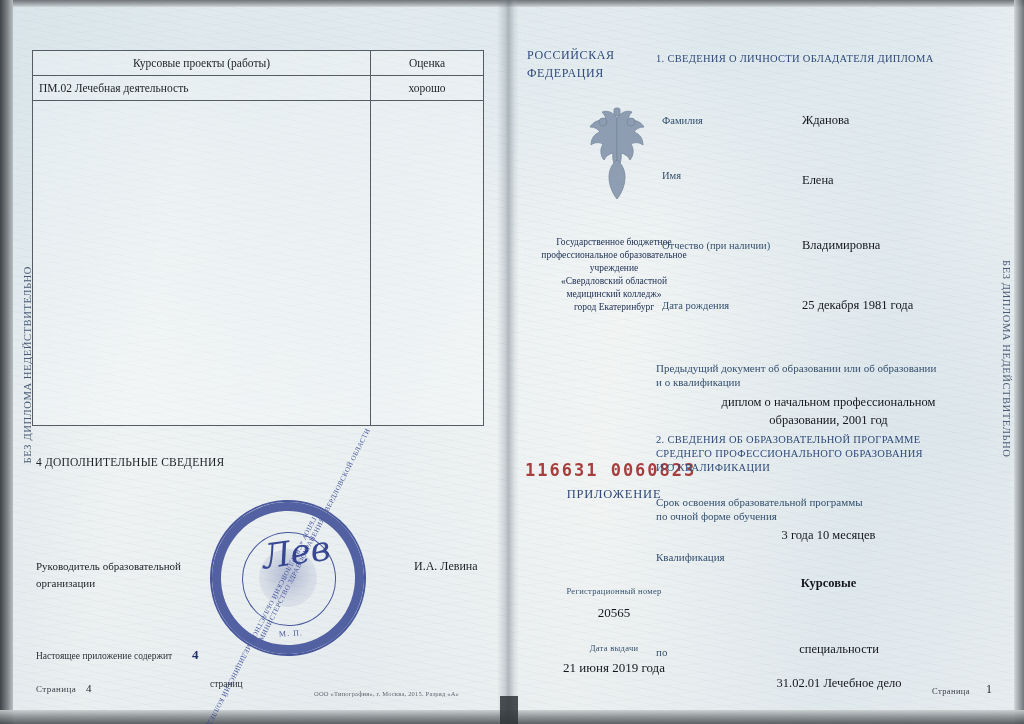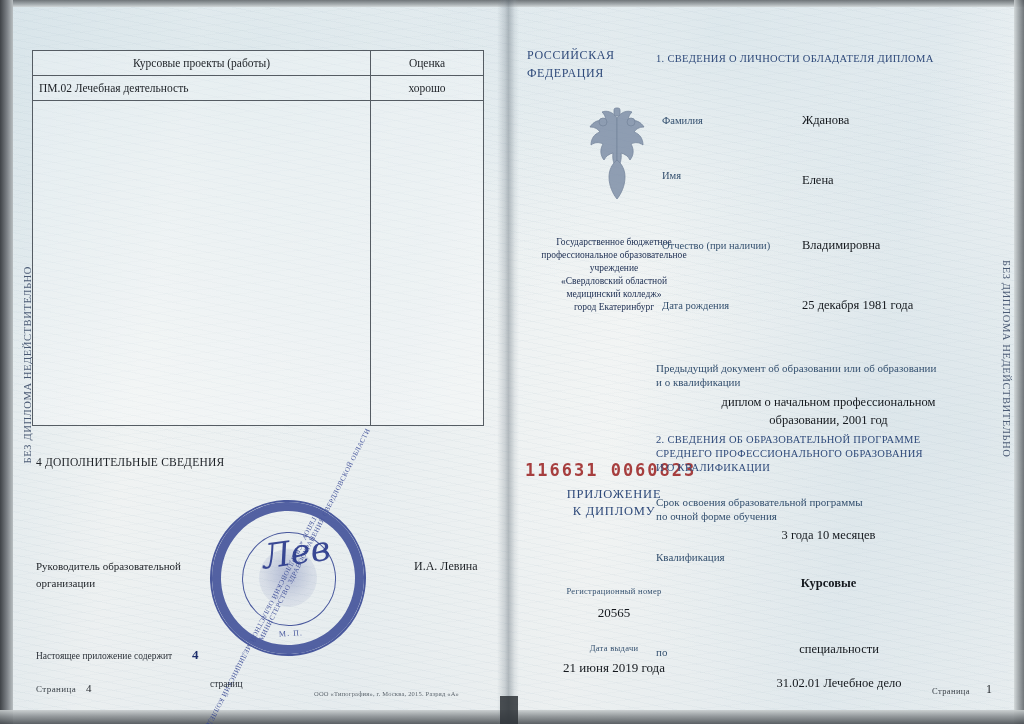--- a/index.html
+++ b/index.html
@@ -408,21 +408,20 @@
       <div>учреждение</div>
       <div>«Свердловский областной</div>
       <div>медицинский колледж»</div>
       <div>город Екатеринбург</div>
     </div>
 
     <div class="doc-number">116631  0060823</div>
 
     <div class="app-title">
       <div>ПРИЛОЖЕНИЕ</div>
-      <div>К ДИПЛОМУ</div>
     </div>
 
     <div class="reg-label">Регистрационный номер</div>
     <div class="reg-value">20565</div>
     <div class="date-label">Дата выдачи</div>
     <div class="date-value">21 июня 2019 года</div>
 
     <div class="r-sec-title" style="left:137px; top:44px;">1. СВЕДЕНИЯ О ЛИЧНОСТИ ОБЛАДАТЕЛЯ ДИПЛОМА</div>
 
     <div class="r-field-label" style="left:143px; top:107px;text-align:right;">Фамилия</div>

